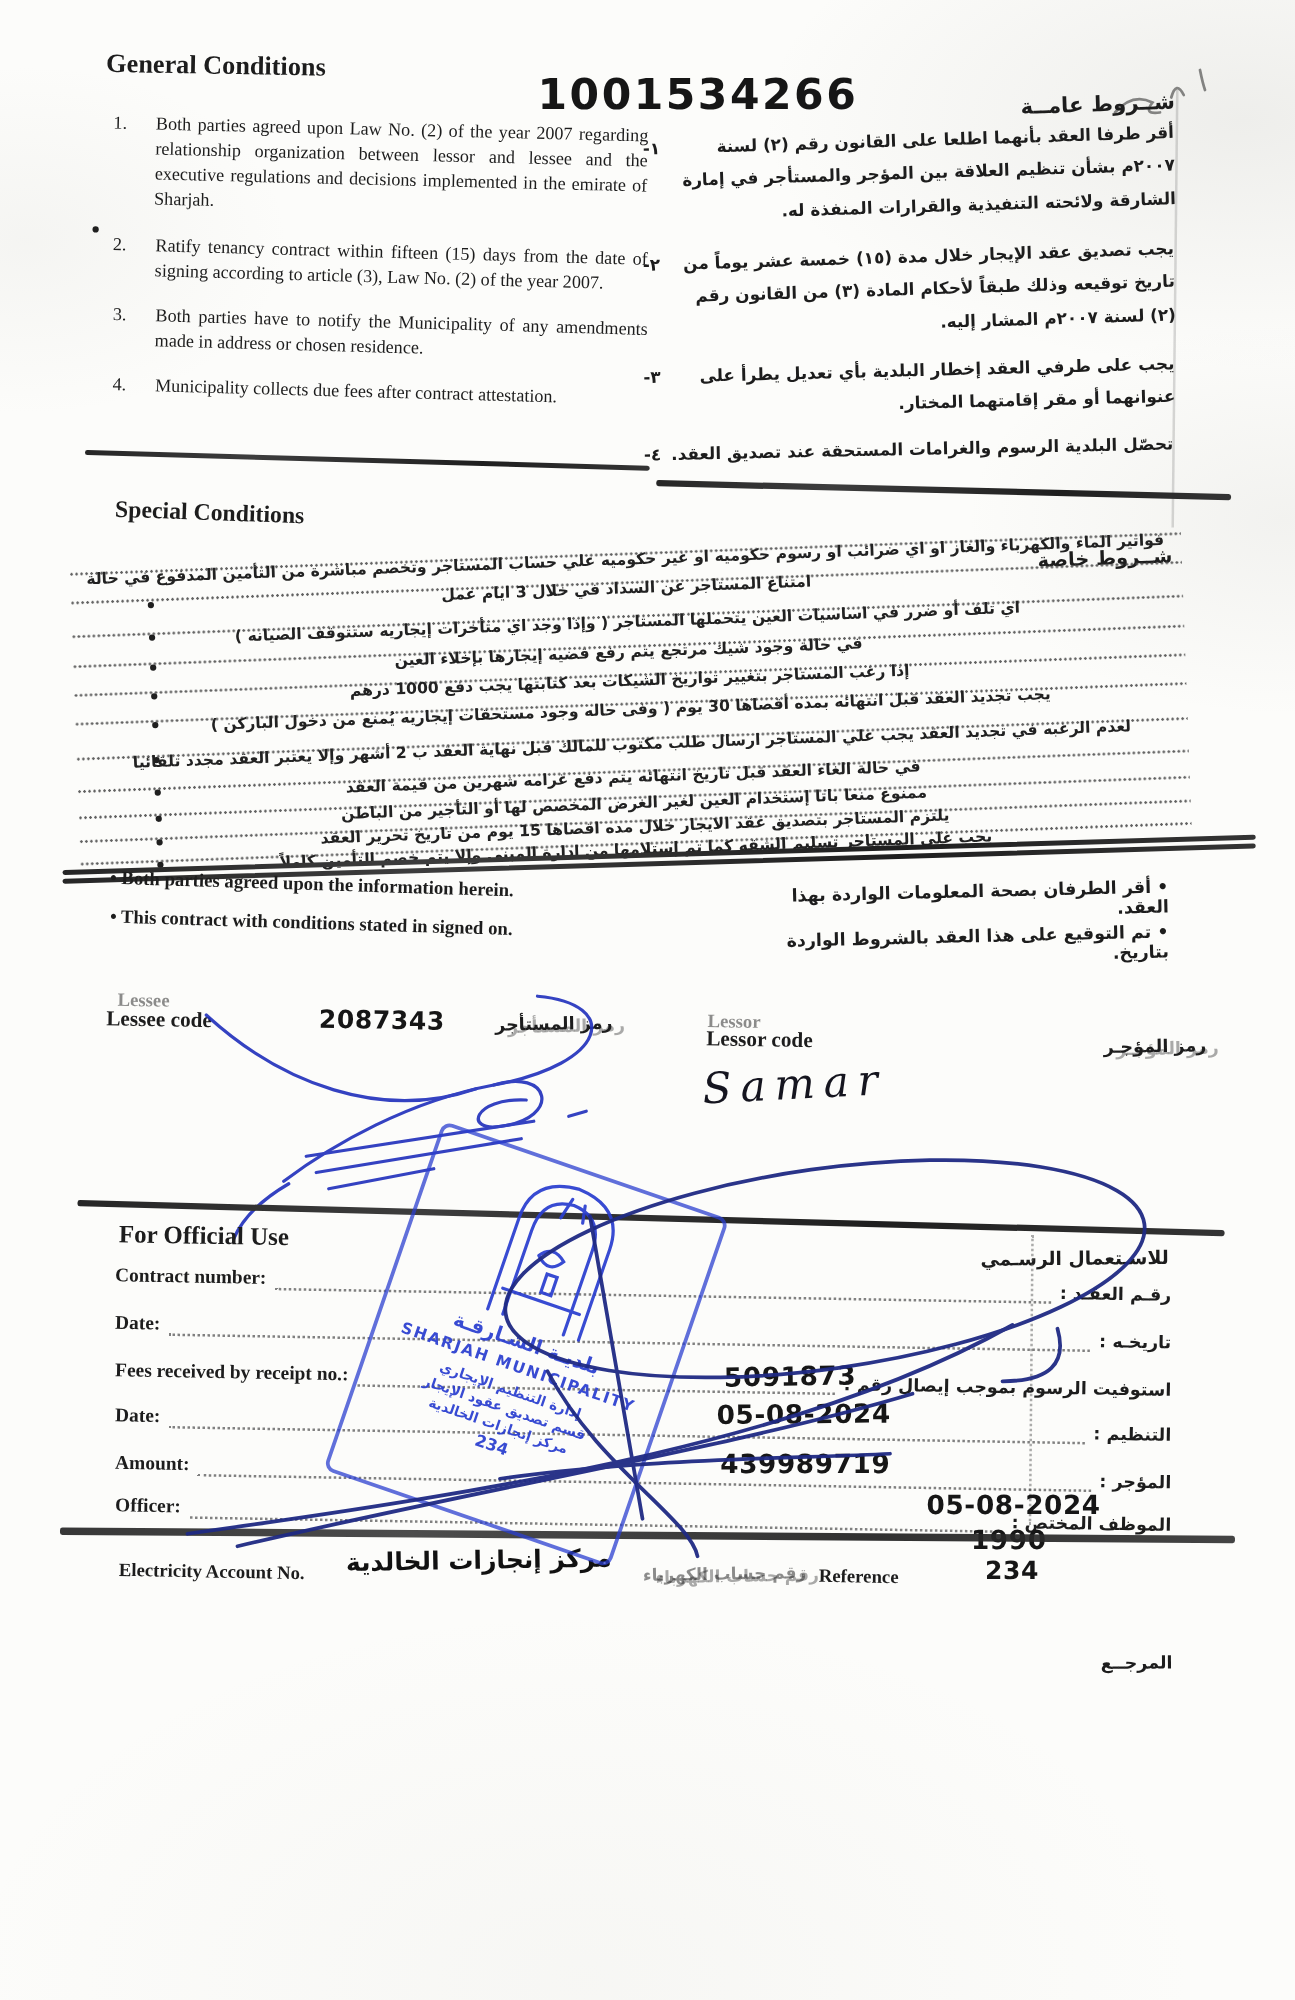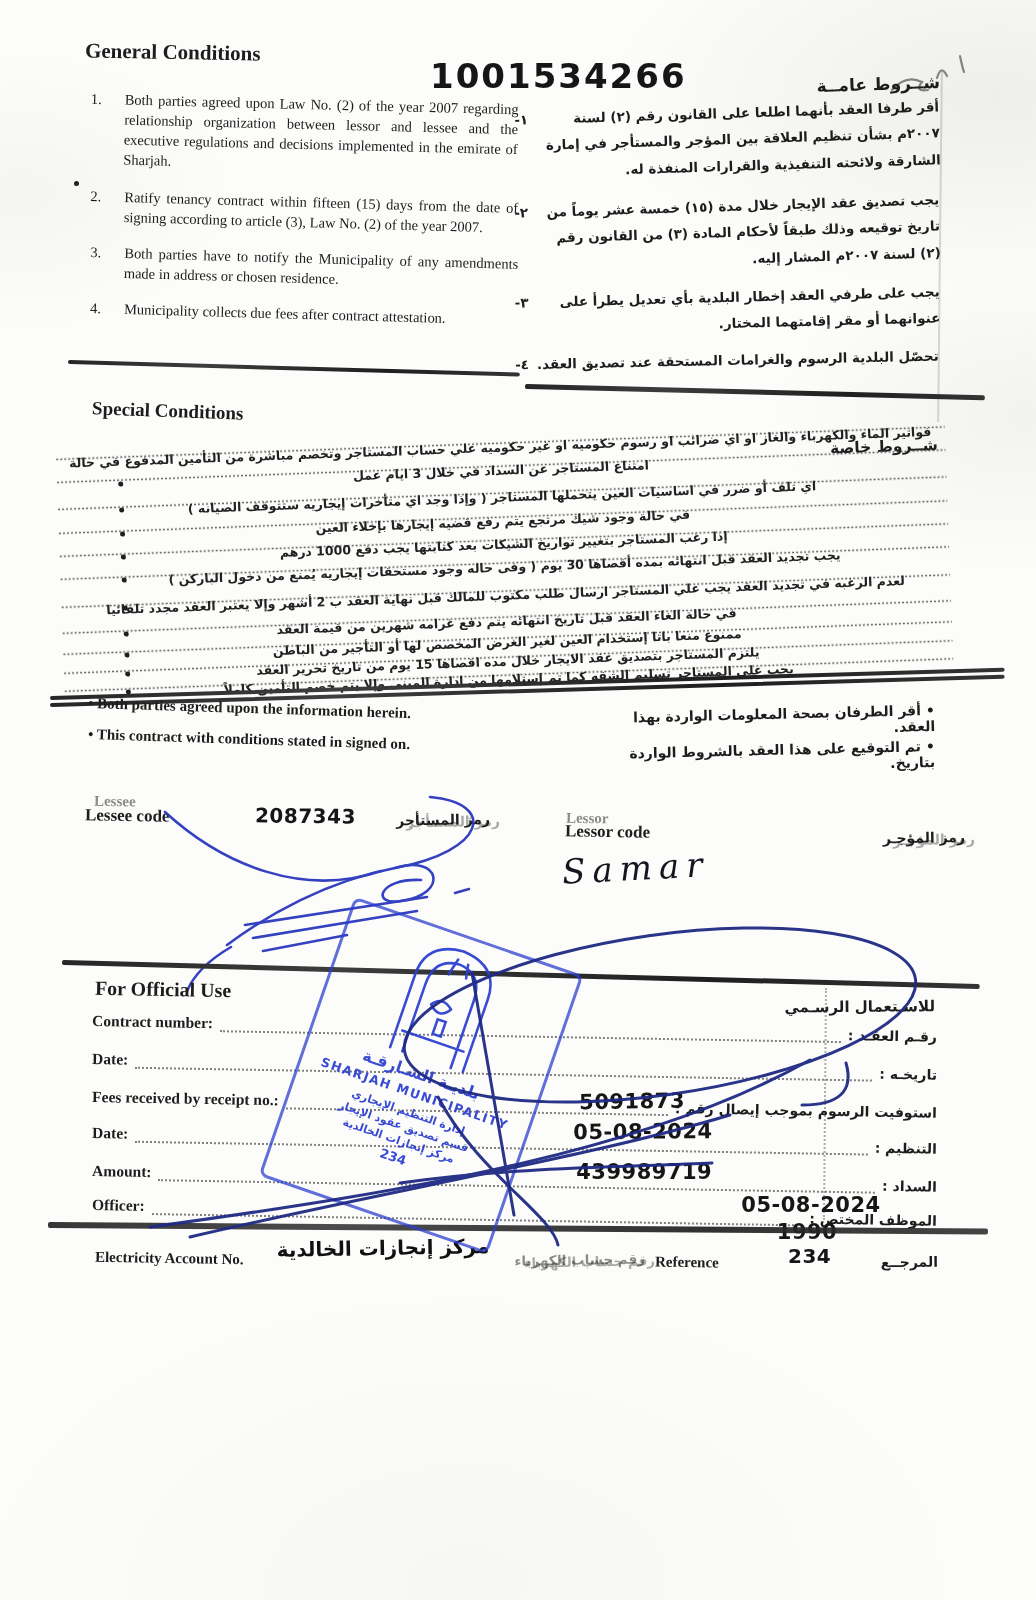--- a/index.html
+++ b/index.html
@@ -179,40 +179,40 @@
   <div class="of-row" style="top:1124px;">
     <span class="of-en">Date:</span>
     <span class="leader"></span>
     <span class="of-ar">التنظيم :</span>
     <span class="abs digits" style="right:225px;top:-14px;font-size:21px;transform:rotate(-1.5deg);">05-08-2024</span>
   </div>
 
   <div class="of-row" style="top:1162px;">
     <span class="of-en">Amount:</span>
     <span class="leader"></span>
-    <span class="of-ar">السداد :</span>
+    <span class="of-ar">المؤجر :</span>
     <span class="abs digits" style="right:225px;top:-12px;font-size:21px;transform:rotate(-1deg);">439989719</span>
   </div>
 
   <div class="of-row" style="top:1196px;">
     <span class="of-en">Officer:</span>
     <span class="leader"></span>
     <span class="of-ar">الموظف المختص :</span>
     <span class="abs digits" style="right:57px;top:-16px;font-size:21px;transform:rotate(-1deg);">05-08-2024</span>
     <span class="abs digits" style="right:100px;top:12px;font-size:21px;transform:rotate(-1deg);">1990</span>
   </div>
 
   <div class="rule" style="left:48px;top:1222px;width:940px;height:6px;transform:rotate(.4deg);transform-origin:left center;opacity:.92;"></div>
 
   <div class="abs ser" style="left:95px;top:1250px;font-size:15px;font-weight:700;transform:rotate(1deg);">Electricity Account No.</div>
   <div class="abs ar ghost dbl" style="left:470px;top:1252px;width:175px;text-align:right;font-size:13.5px;transform:rotate(-1deg);">رقم حساب الكهرباء</div>
   <div class="abs ar" style="left:243px;top:1236px;width:280px;text-align:center;font-size:20px;color:#111;transform:rotate(-1deg);">مركز إنجازات الخالدية</div>
   <div class="abs ser" style="left:655px;top:1254px;font-size:15px;font-weight:700;transform:rotate(1deg);">Reference</div>
   <div class="abs digits" style="left:788px;top:1244px;font-size:20px;">234</div>
-  <div class="abs ar" style="left:860px;top:1254px;width:78px;font-size:14px;transform:rotate(-.5deg);">المرجــع</div>
+  <div class="abs ar" style="left:860px;top:1323px;width:78px;font-size:14px;transform:rotate(-.5deg);">المرجــع</div>
 
   <div class="abs" style="left:300px;top:928px;width:242px;height:295px;transform:rotate(19deg);transform-origin:center center;
               border:3px solid rgba(42,62,208,.8);border-radius:8px;opacity:.93;display:flex;flex-direction:column;align-items:center;padding-top:4px;box-sizing:border-box;">
     <svg width="120" height="128" viewBox="0 0 120 150" style="flex:0 0 auto;">
       <g stroke="#2a3ed0" stroke-width="3" fill="none" stroke-linecap="round">
         <path d="M15 145 L15 55 Q15 14 60 11 Q105 14 105 55 L105 145"></path>
         <path d="M30 145 L30 62 Q30 29 60 27 Q90 29 90 62 L90 145"></path>
         <path d="M52 42 l5 -20 M70 24 l3 16"></path>
         <path d="M44 82 q10 -14 24 -2 q-10 16 -24 2"></path>
         <path d="M57 96 h10 v18 h-10 z"></path>

